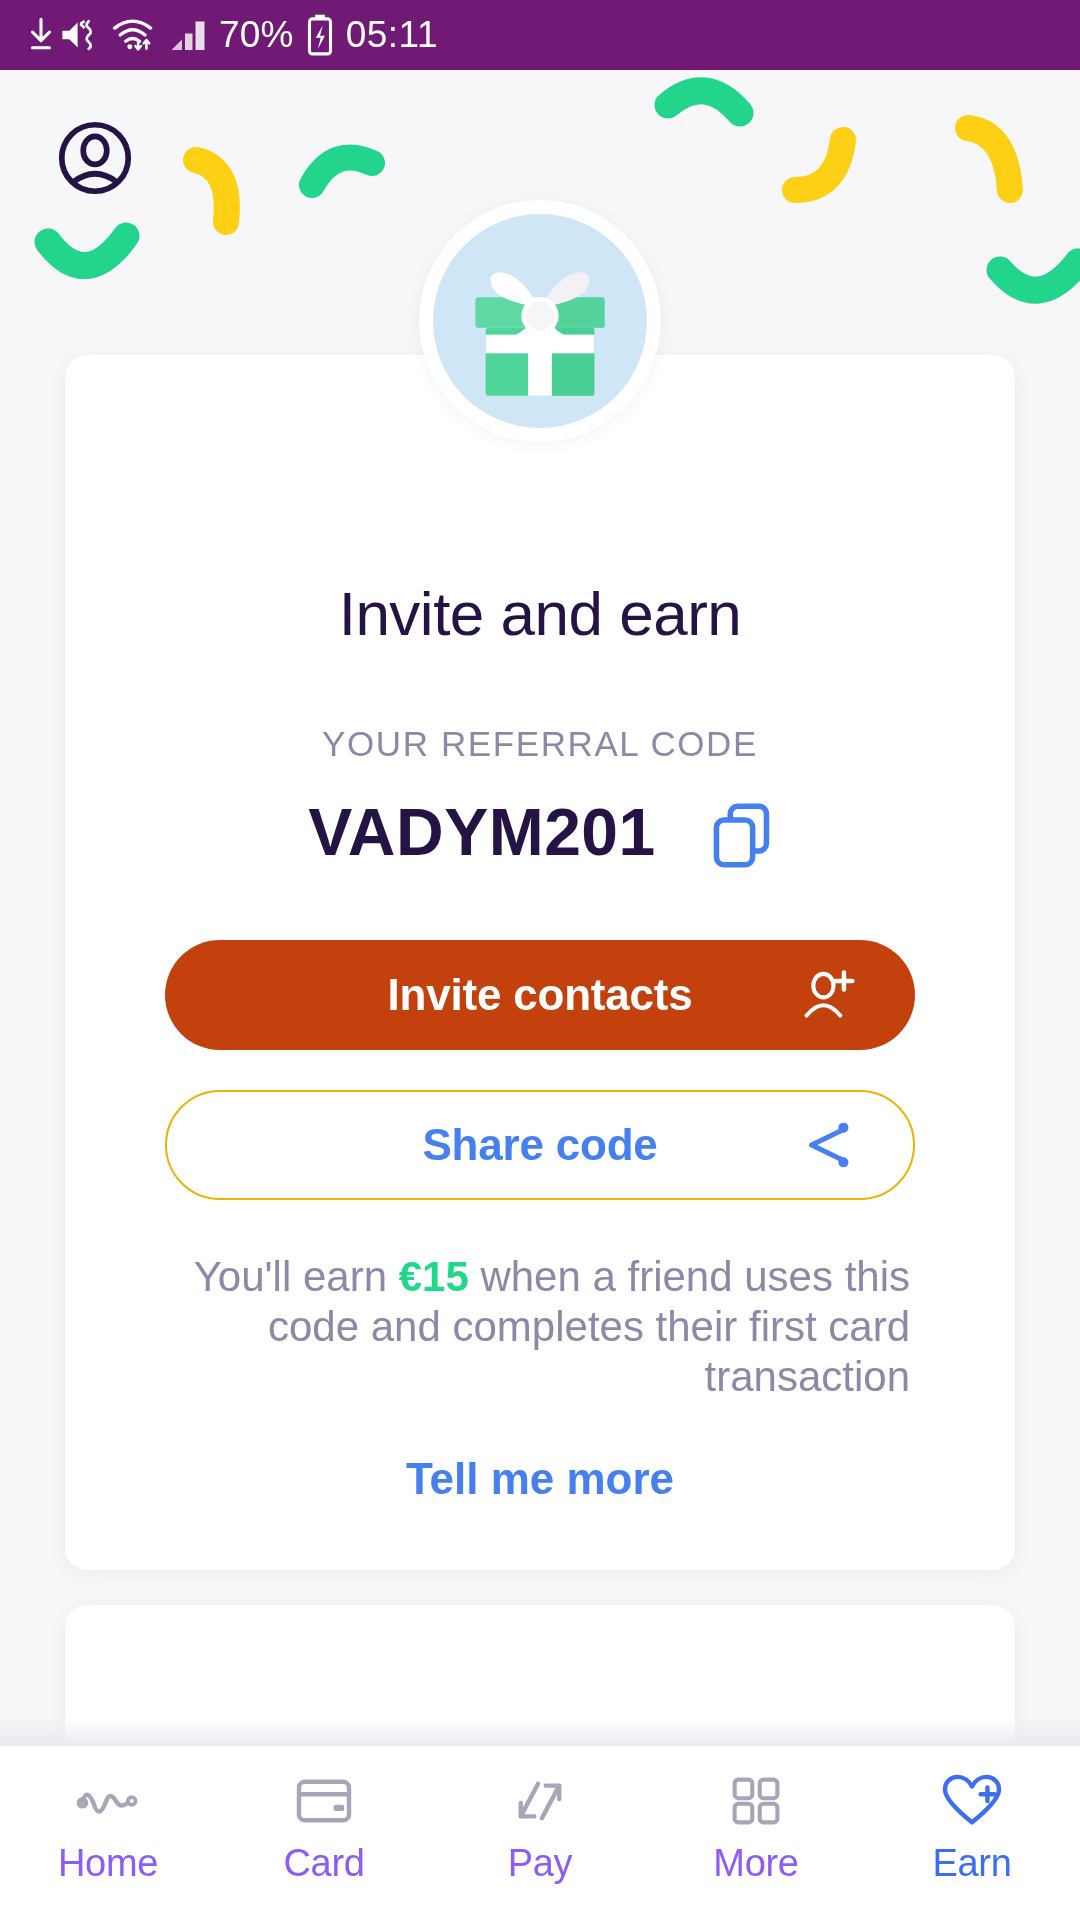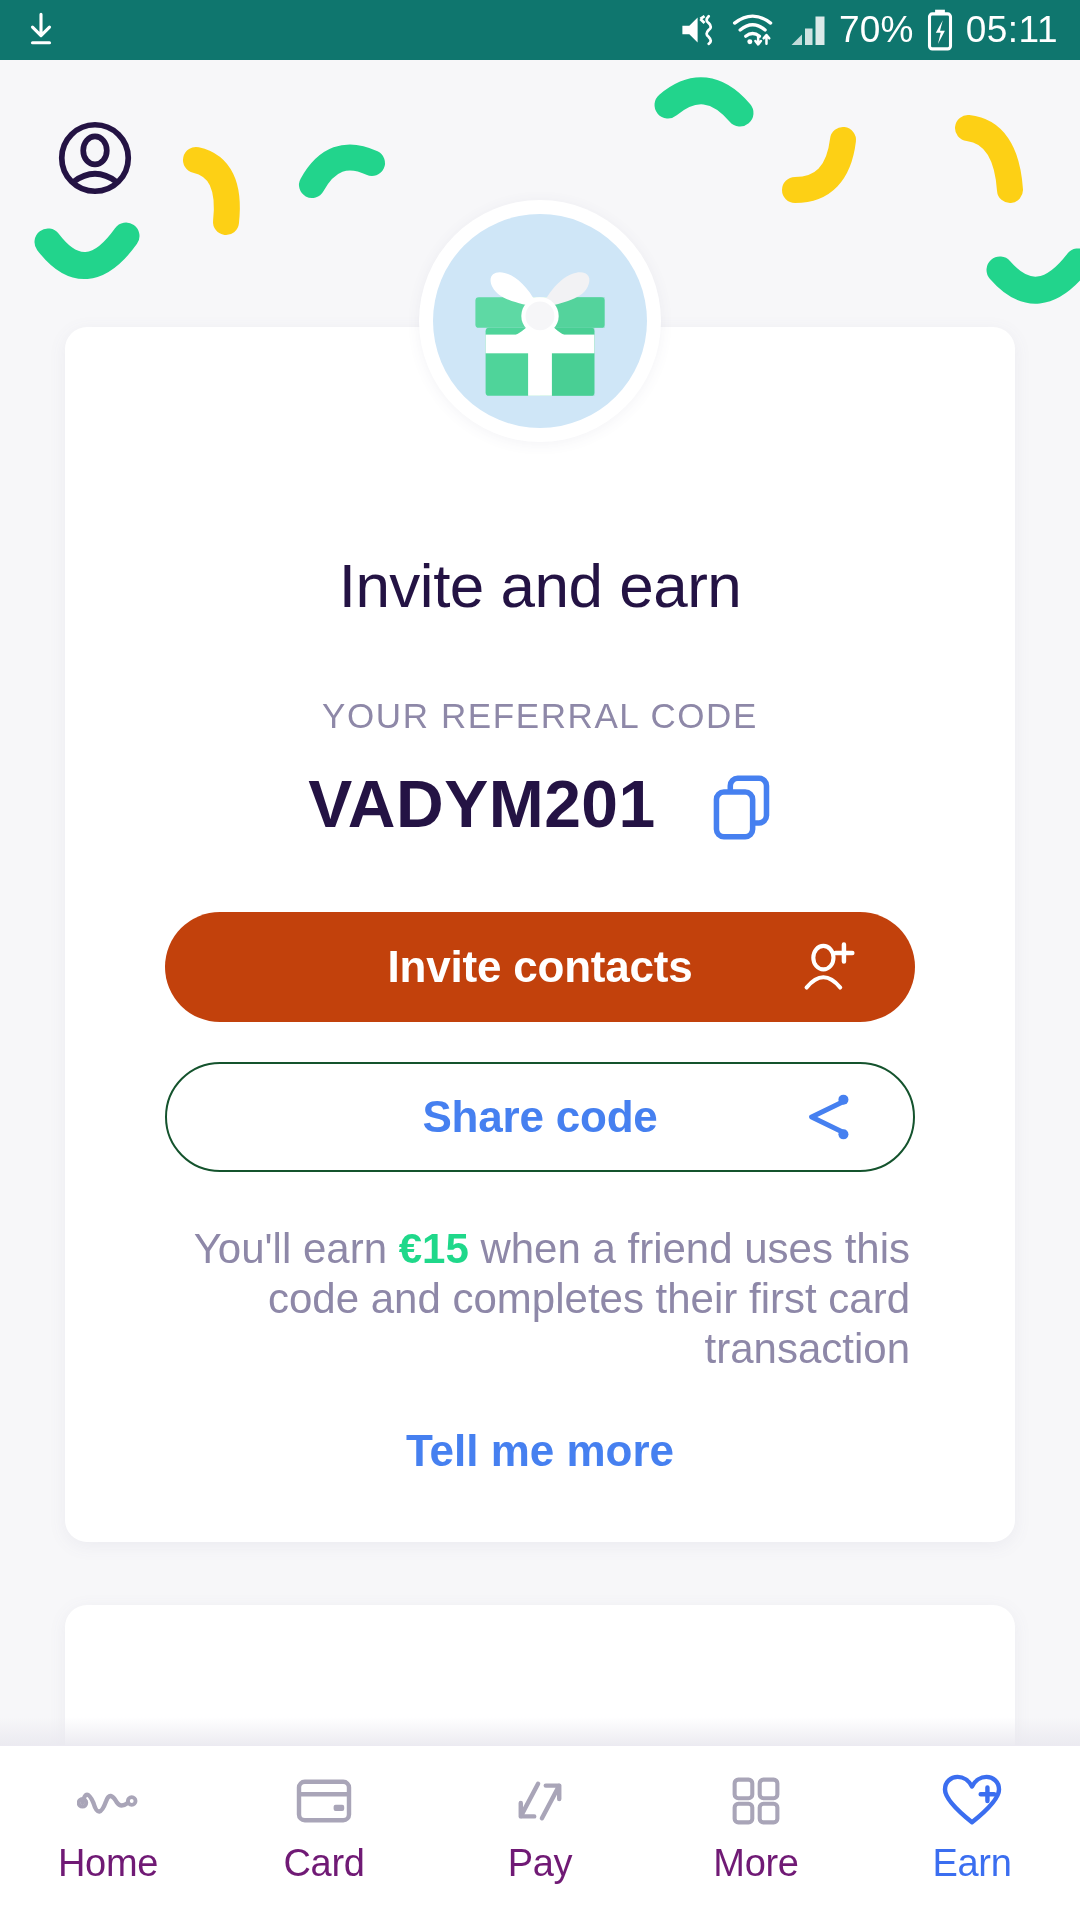--- a/index.html
+++ b/index.html
@@ -7,23 +7,23 @@
     width:1080px; height:1920px;
     overflow:hidden;
     background:#f7f7f9;
     font-family:"Liberation Sans", sans-serif;
   }
 
   #screen { position:relative; width:1080px; height:1920px; background:#f7f7f9; }
 
   
   .statusbar{
-    position:absolute; top:0; left:0; width:1080px; height:60px;
-    background:#0f766e;
-    display:flex; align-items:center; justify-content:space-between;
+    position:absolute; top:0; left:0; width:1080px; height:70px;
+    background:#701a75;
+    display:flex; align-items:center; justify-content:flex-start;
     padding:0 22px 0 24px;
   }
   .sb-left{ display:flex; align-items:center; gap:14px; }
   .sb-right{ display:flex; align-items:center; gap:11px; }
   .sb-time{
     color:#ffffff; font-size:37px; letter-spacing:0.5px;
     font-family:"Liberation Sans", sans-serif;
   }
   .sb-pct{ color:#ffffff; font-size:37px; letter-spacing:0.2px; }
   .sb-ico{ display:flex; align-items:center; }
@@ -59,21 +59,21 @@
     overflow:hidden;
   }
 
   
   .card{
     position:absolute; left:65px; width:950px;
     background:#ffffff;
     border-radius:22px;
     box-shadow:0 4px 18px rgba(100,100,140,0.08);
   }
-  #card-main{ top:327px; height:1215px; padding-top:185px; }
+  #card-main{ top:355px; height:1215px; padding-top:185px; }
 
   .card-title{
     text-align:center;
     color:#241344;
     font-size:62px;
     font-weight:400;
     letter-spacing:-0.5px;
     margin-top:38px;
   }
   .code-label{
@@ -105,21 +105,21 @@
   }
   #btn-invite{
     background:#c2410c;
     margin-top:70px;
   }
   #btn-invite .btn-label{
     color:#ffffff; font-size:44px; font-weight:700; letter-spacing:-0.2px;
   }
   #btn-share{
     background:#ffffff;
-    border:2px solid #14532d;
+    border:2px solid #eab308;
     margin-top:40px;
   }
   #btn-share .btn-label{
     color:#4680f0; font-size:44px; font-weight:700; letter-spacing:-0.2px;
   }
   .btn-icon{
     position:absolute; right:58px; top:50%; transform:translateY(-50%);
     display:flex; align-items:center;
   }
 
@@ -161,21 +161,21 @@
     display:flex; align-items:flex-start;
     border-top:1px solid #eceaf2;
     z-index:20;
   }
   .nav-item{
     flex:1; display:flex; flex-direction:column; align-items:center;
     padding-top:24px; cursor:pointer;
   }
   .nav-ico{ height:62px; display:flex; align-items:center; justify-content:center; }
   .nav-label{
-    margin-top:10px; font-size:38px; color:#701a75; letter-spacing:-0.3px;
+    margin-top:10px; font-size:38px; color:#8b5cf6; letter-spacing:-0.3px;
   }
   .nav-item.active .nav-label{ color:#3b6ef0; }
 
   .fade-strip{
     position:absolute; bottom:175px; left:0; width:1080px; height:28px;
     background:linear-gradient(to bottom, rgba(247,247,249,0), rgba(233,232,239,0.85));
     z-index:19;
   }
 </style>
 </head>

